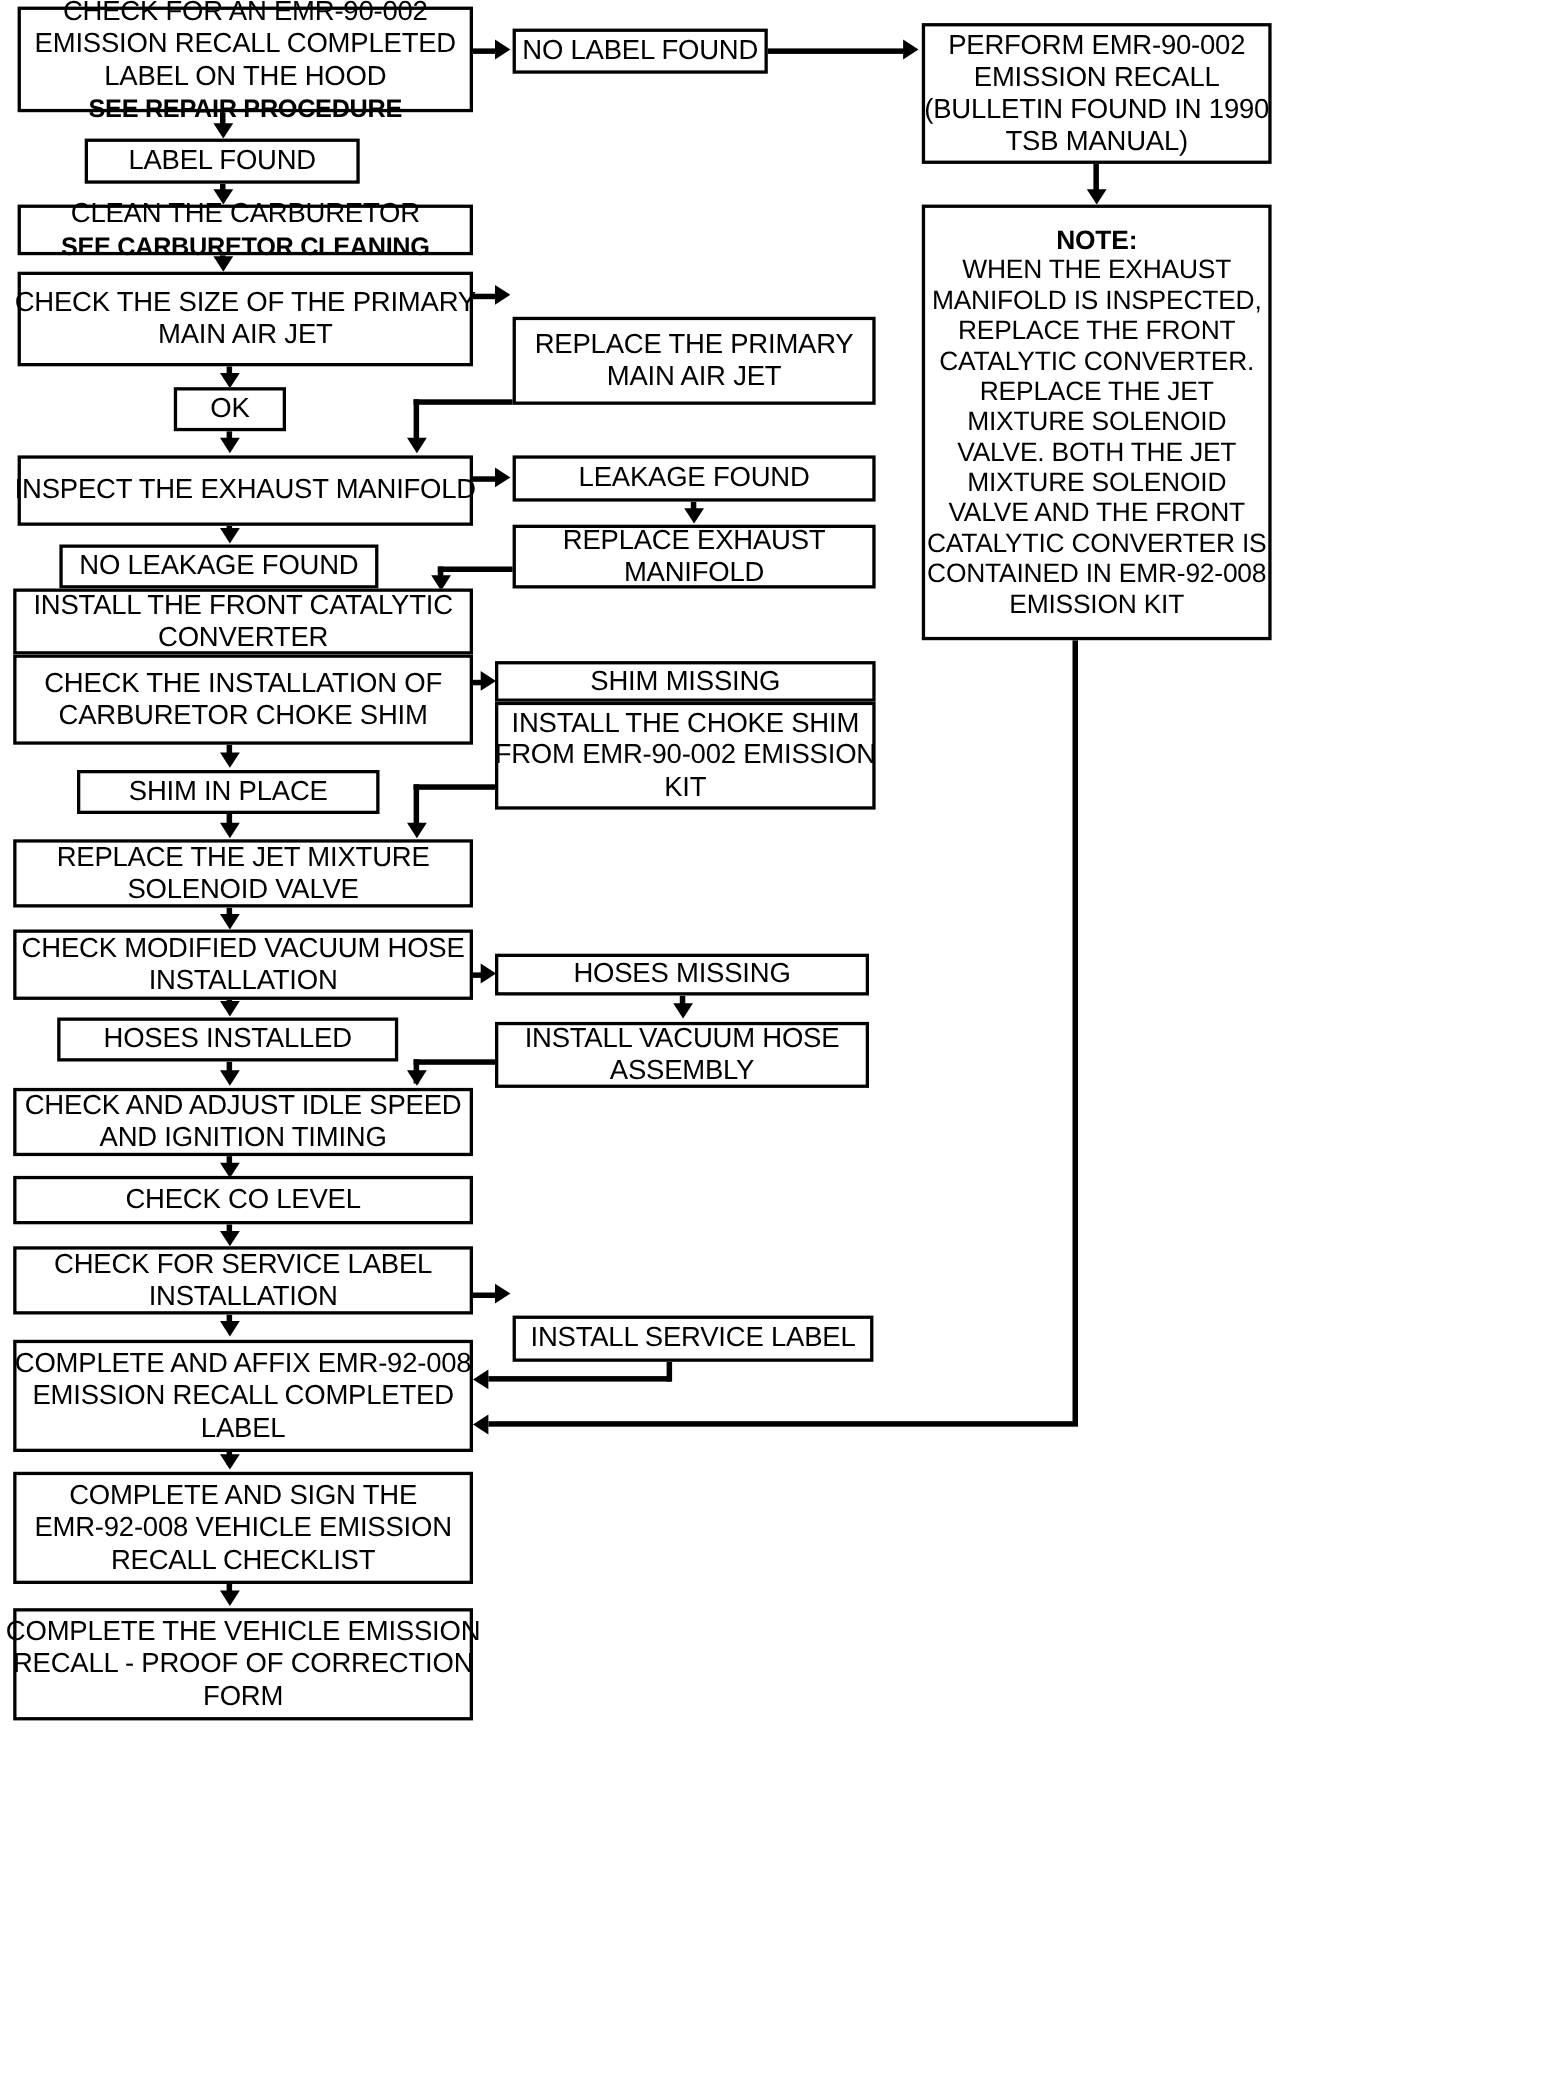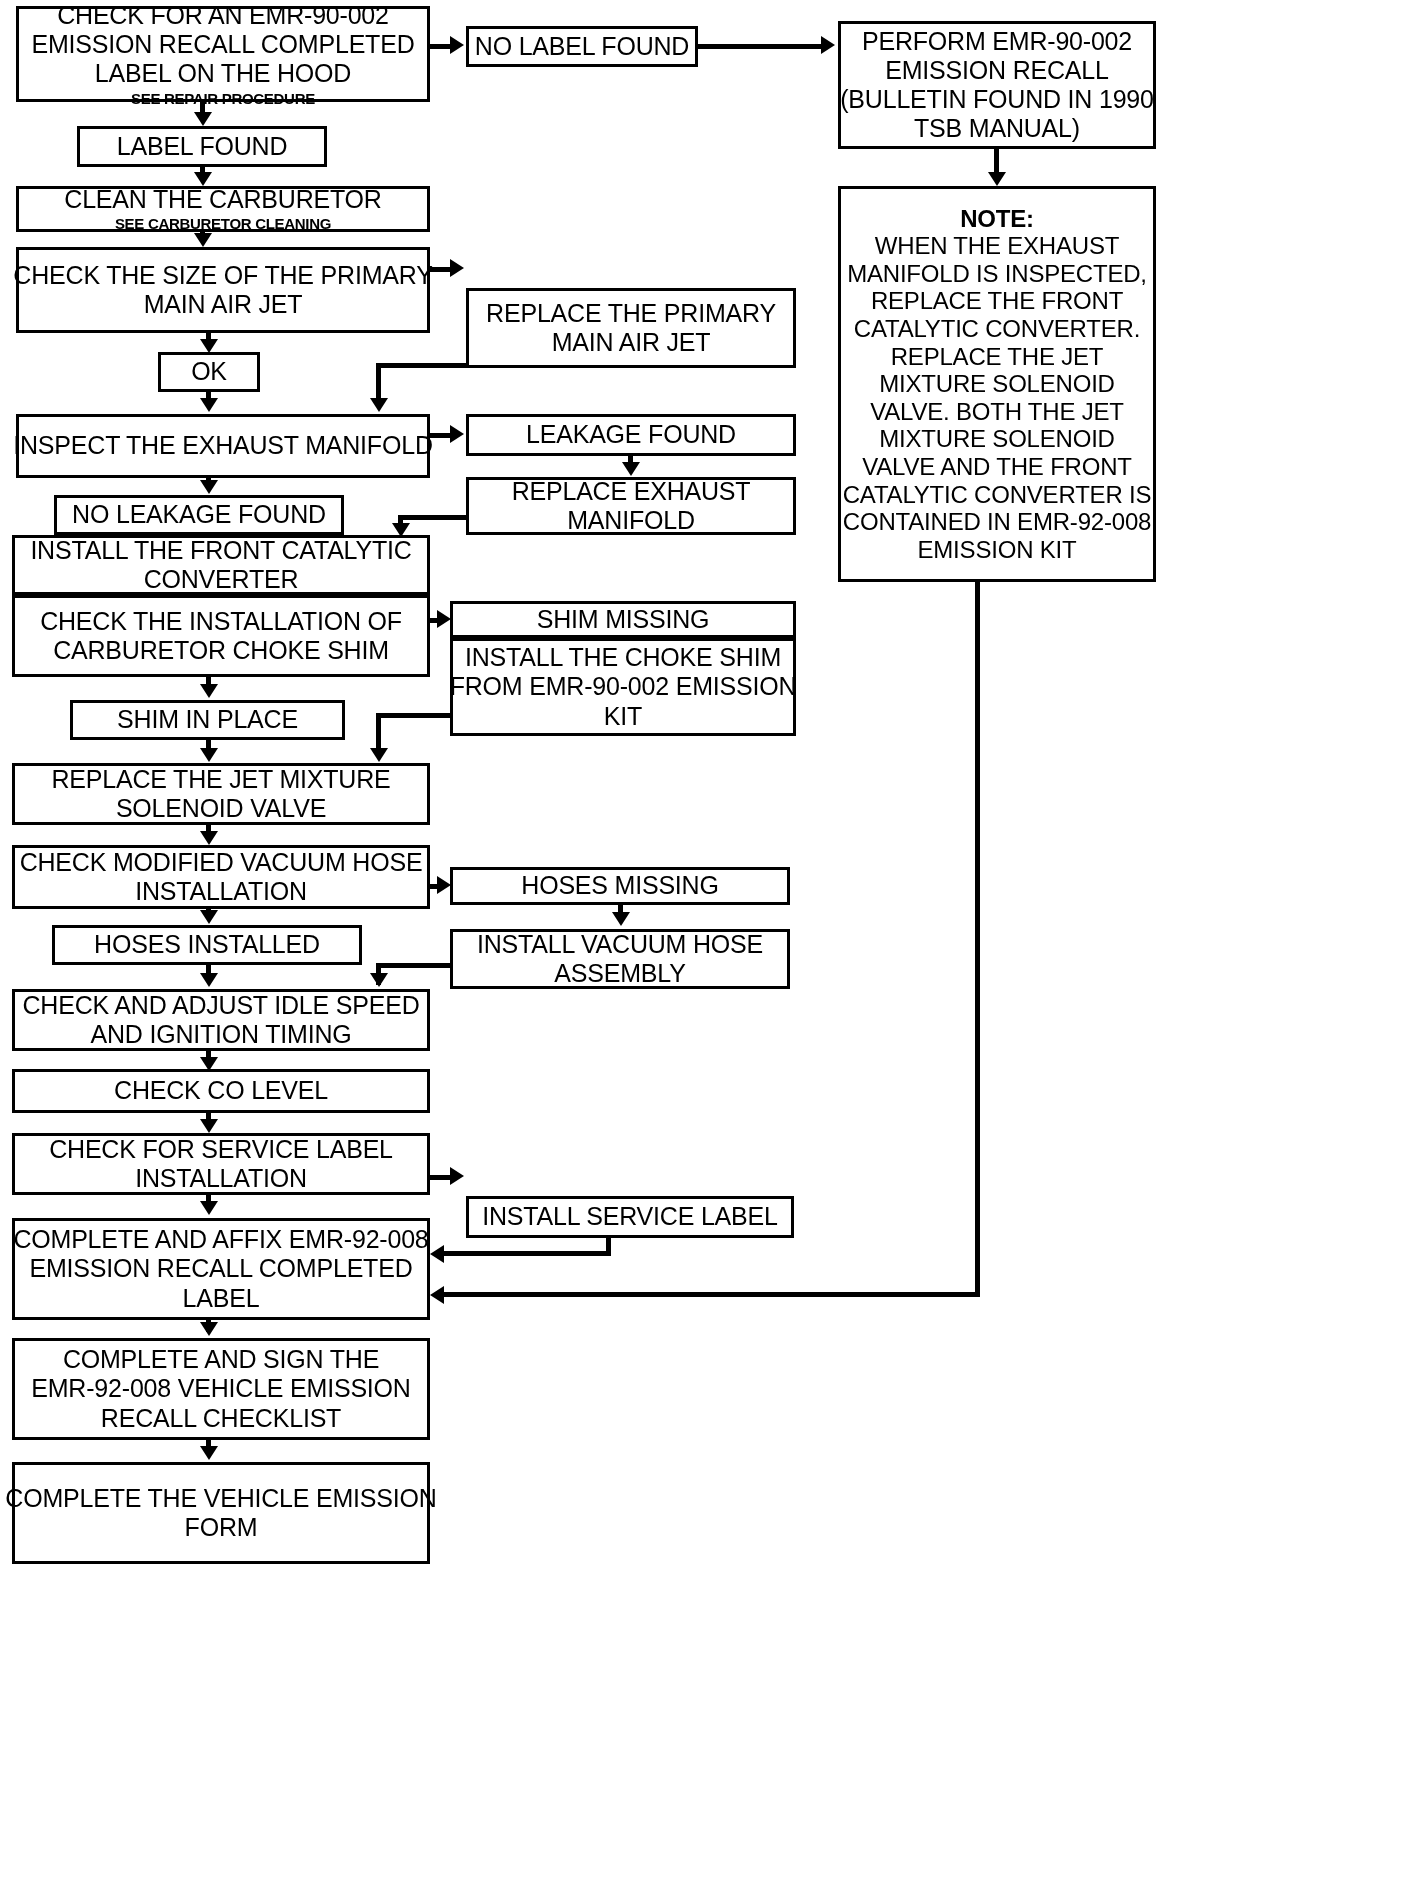--- a/index.html
+++ b/index.html
@@ -31,21 +31,21 @@
     text-align: center;
     font-family: "Liberation Sans", sans-serif;
     font-size: 25px;
     line-height: 1.17;
     letter-spacing: -0.2px;
     padding: 2px 6px;
     z-index: 5;
   }
   .box .ln { display: block; white-space: nowrap; }
   .sub {
-    font-size: 15px;
+    font-size: 23px;
     font-weight: bold;
     letter-spacing: -0.3px;
     margin-top: 1px;
   }
   
   .vline, .hline {
     position: absolute;
     background: #000000;
     z-index: 2;
   }
@@ -225,20 +225,21 @@
   </div>
 
   <div class="box" style="left:12px; top:1338px; width:418px; height:102px;">
     <span class="ln">COMPLETE AND SIGN THE</span>
     <span class="ln">EMR-92-008 VEHICLE EMISSION</span>
     <span class="ln">RECALL CHECKLIST</span>
   </div>
 
   <div class="box" style="left:12px; top:1462px; width:418px; height:102px;">
     <span class="ln">COMPLETE THE VEHICLE EMISSION</span>
+    <span class="ln">RECALL - PROOF OF CORRECTION</span>
     <span class="ln">FORM</span>
   </div>
 
   <div class="hline" style="left:430px; top:44px; width:22px;"></div>
   <div class="arrow-r" style="left:450px; top:36px;"></div>
 
   <div class="hline" style="left:698px; top:44px; width:124px;"></div>
   <div class="arrow-r" style="left:821px; top:36px;"></div>
 
   <div class="vline" style="left:994px; top:149px; height:26px;"></div>

